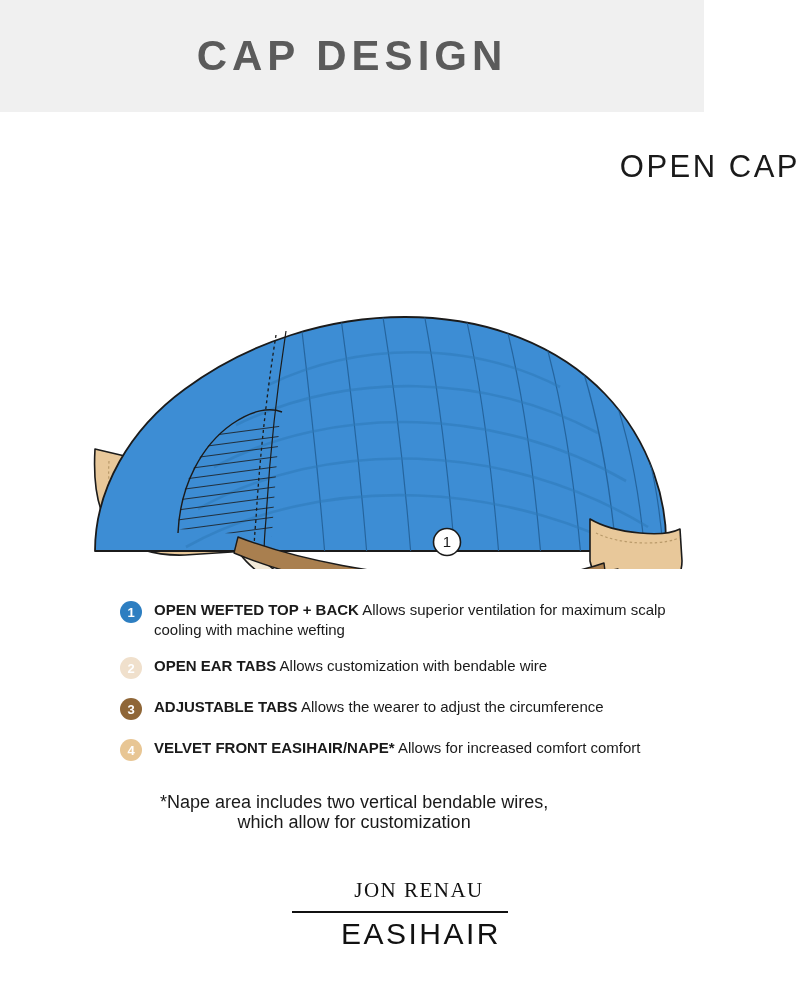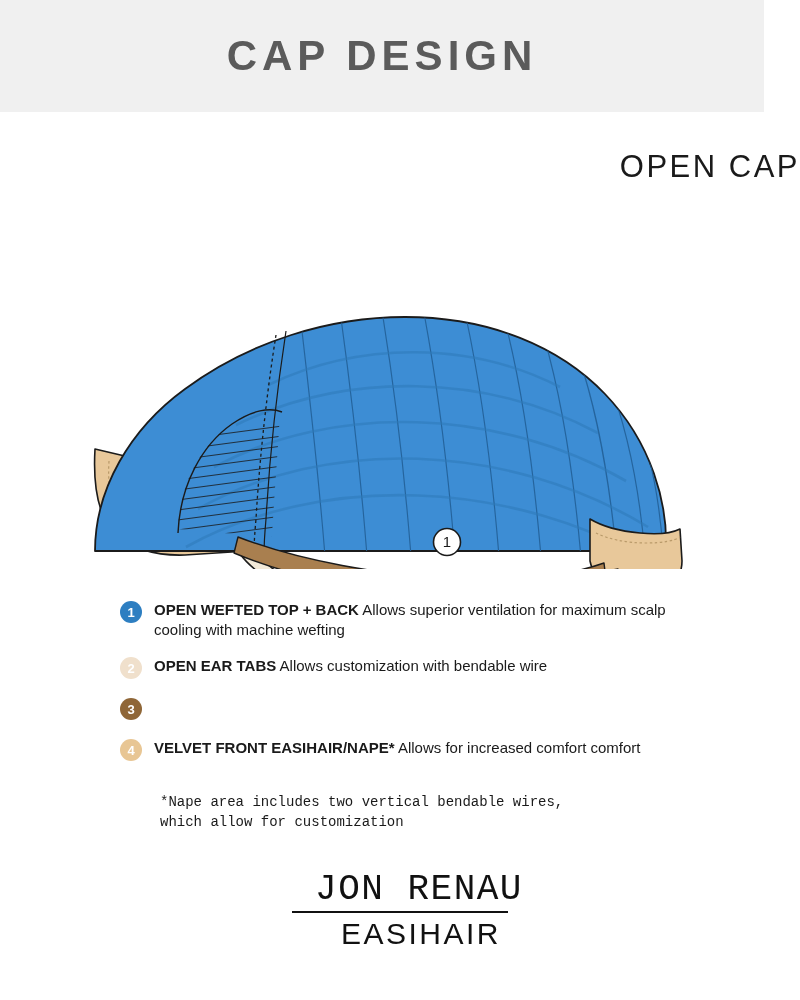--- a/index.html
+++ b/index.html
@@ -10,21 +10,21 @@
     width: 800px;
     height: 1000px;
     background: #ffffff;
     font-family: "Liberation Sans", sans-serif;
     overflow: hidden;
     position: relative;
   }
 
   
   .header-band {
-    width: 764px;
+    width: 704px;
     height: 112px;
     background: #f0f0f0;
     display: flex;
     align-items: center;
     justify-content: center;
     box-sizing: border-box;
   }
   .header-title {
     font-size: 42px;
     font-weight: bold;
@@ -99,40 +99,41 @@
     font-weight: bold;
   }
   .legend-text .lt-desc {
     font-weight: 400;
   }
 
   .footnote {
     position: absolute;
     left: 160px;
     top: 792px;
-    font-size: 14px;
+    font-size: 18px;
     line-height: 20px;
     color: #1a1a1a;
-    font-family: Liberation Mono, monospace;
+    font-family: Liberation Sans, sans-serif;
     white-space: pre-line;
+    text-align: center;
   }
 
   
   .footer-logo {
     position: absolute;
     left: 0;
     top: 872px;
     width: 800px;
     text-align: center;
   }
   .logo-top {
-    font-size: 36px;
+    font-size: 21px;
     letter-spacing: 1.5px;
     color: #111111;
-    font-family: Liberation Mono, monospace;
+    font-family: Liberation Serif, serif;
     line-height: 36px;
     padding-left: 38px;
   }
   .logo-rule {
     width: 216px;
     height: 2px;
     background: #111111;
     margin: 3px auto 4px auto;
   }
   .logo-bottom {
@@ -310,20 +311,23 @@
 
   <div class="legend-row" style="margin-bottom:18px;">
     <div class="badge" style="background:#f0e0cc;">2</div>
     <div class="legend-text">
       <span class="lt-title">OPEN EAR TABS</span><span class="lt-desc"> Allows customization with bendable wire</span>
     </div>
   </div>
 
   <div class="legend-row" style="margin-bottom:18px;">
     <div class="badge" style="background:#8f6637;">3</div>
+    <div class="legend-text">
+      <span class="lt-title">ADJUSTABLE TABS</span><span class="lt-desc"> Allows the wearer to adjust the circumference</span>
+    </div>
   </div>
 
   <div class="legend-row">
     <div class="badge" style="background:#e8c694;">4</div>
     <div class="legend-text">
       <span class="lt-title">VELVET FRONT EASIHAIR/NAPE*</span><span class="lt-desc"> Allows for increased comfort comfort</span>
     </div>
   </div>
 
 </div>

